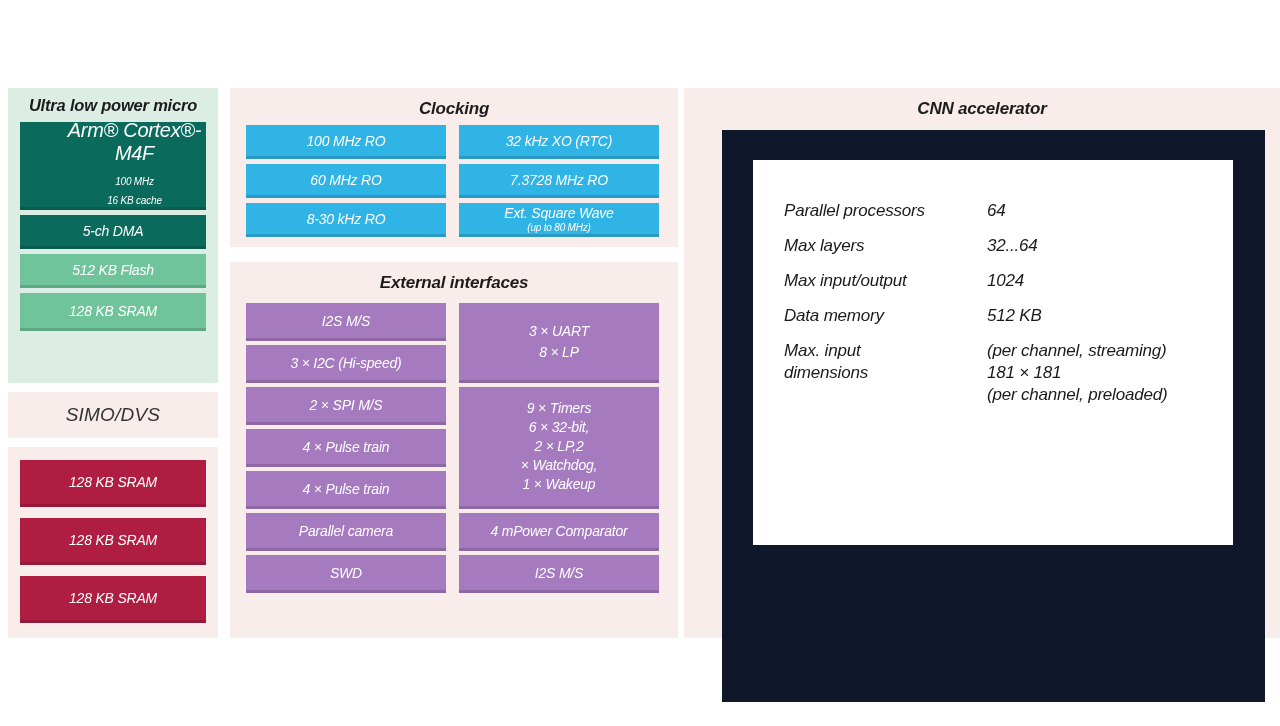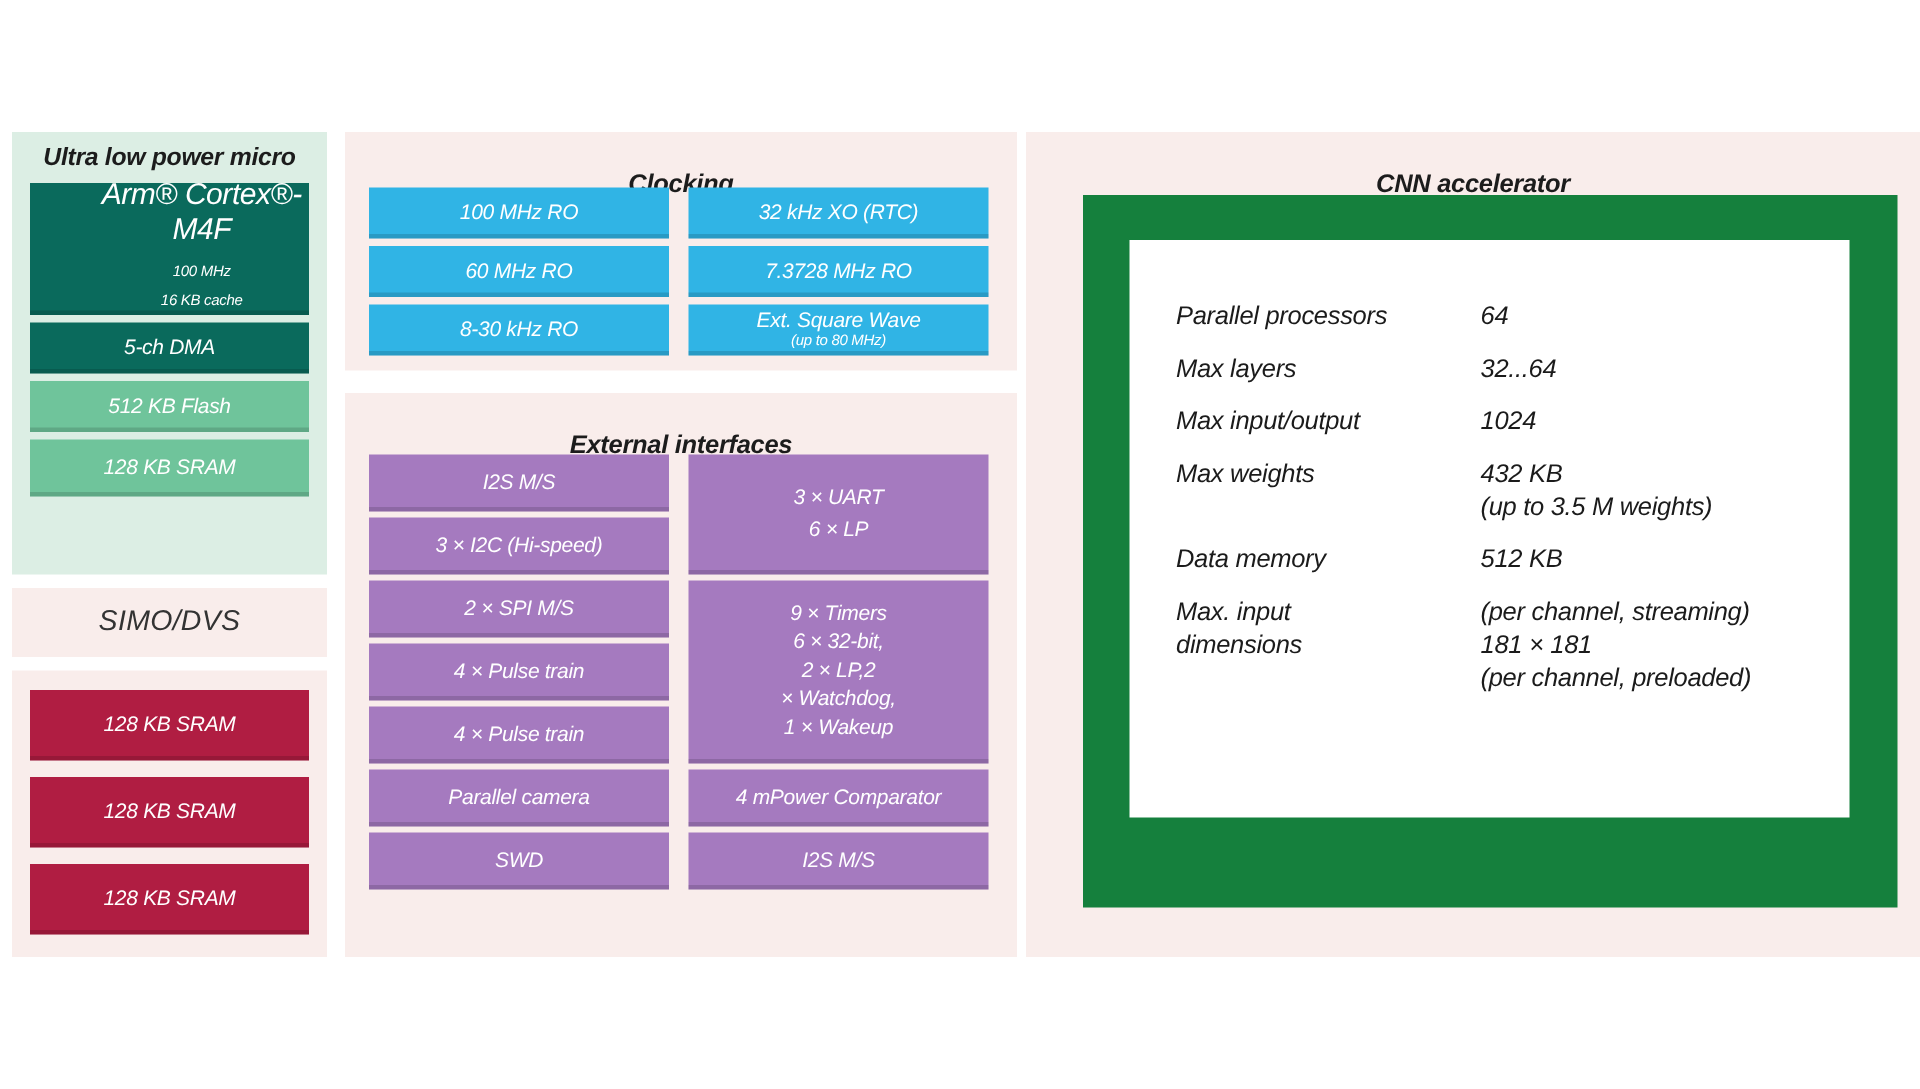--- a/index.html
+++ b/index.html
@@ -9,21 +9,21 @@
     font-family:"Liberation Sans", sans-serif;
     color:#1d1d1d;
     position:relative;
     letter-spacing:-0.2px;
   }
   .canvas { position:absolute; inset:0; }
 
   .panel { position:absolute; background:#f9edeb;font-style:italic; }
   .panel h2 {
     font-size:17px; font-weight:bold; color:#1c1c1c;
-    text-align:center; padding-top:25px; height:31px;
+    text-align:center; padding-top:11px; height:31px;
   }
 
   
   #p-micro {
     left:8px; top:88px; width:210px; height:295px;
     background:#dceee4; padding:8px 12px 12px;
   }
   #p-micro h2 { padding-top:0; height:20px; margin-bottom:6px; font-size:16.5px; }
   .stack { display:flex; flex-direction:column; gap:5px; }
   .blk {
@@ -65,21 +65,21 @@
     gap:4px 13px; padding:10px 19px 0 16px;
   }
   .purple { background:#a57abf; }
   .c1 { grid-column:1; } .c2 { grid-column:2; }
   .span2 { grid-row:span 2; line-height:21px; }
   .span3 { grid-row:span 3; line-height:19px; }
 
   
   #p-cnn { left:684px; top:88px; width:596px; height:550px; }
   .yellow-frame {
-    background:#15803d; width:543px; height:475px;
+    background:#0f172a; width:543px; height:572px;
     margin:11px 0 0 38px;
   }
   .spec-card {
     background:#ffffff; width:480px; height:385px;
     position:relative; top:30px; left:31px;
     padding:40px 0 0 31px;
     font-size:17px; color:#1b1b1b;
   }
   .spec-row { display:flex; margin-bottom:13px; line-height:22px; }
   .spec-label { width:203px; flex:0 0 203px; }
@@ -152,21 +152,21 @@
   </section>
 
   <section class="panel" id="p-ext">
     <h2>External interfaces</h2>
     <div class="ext-grid">
       <div class="blk purple c1">
         <div>I2S M/S</div>
       </div>
       <div class="blk purple c2 span2">
         <div>3 × UART</div>
-        <div>6 × LP</div>
+        <div>8 × LP</div>
       </div>
       <div class="blk purple c1">
         <div>3 × I2C (Hi-speed)</div>
       </div>
       <div class="blk purple c1">
         <div>2 × SPI M/S</div>
       </div>
       <div class="blk purple c2 span3">
         <div>9 × Timers</div>
         <div>6 × 32-bit,</div>
@@ -220,29 +220,20 @@
 
         <div class="spec-row">
           <div class="spec-label">
             <div>Max input/output</div>
           </div>
           <div class="spec-value">
             <div>1024</div>
           </div>
         </div>
 
-        <div class="spec-row">
-          <div class="spec-label">
-            <div>Max weights</div>
-          </div>
-          <div class="spec-value">
-            <div>432 KB</div>
-            <div>(up to 3.5 M weights)</div>
-          </div>
-        </div>
 
         <div class="spec-row">
           <div class="spec-label">
             <div>Data memory</div>
           </div>
           <div class="spec-value">
             <div>512 KB</div>
           </div>
         </div>
 

